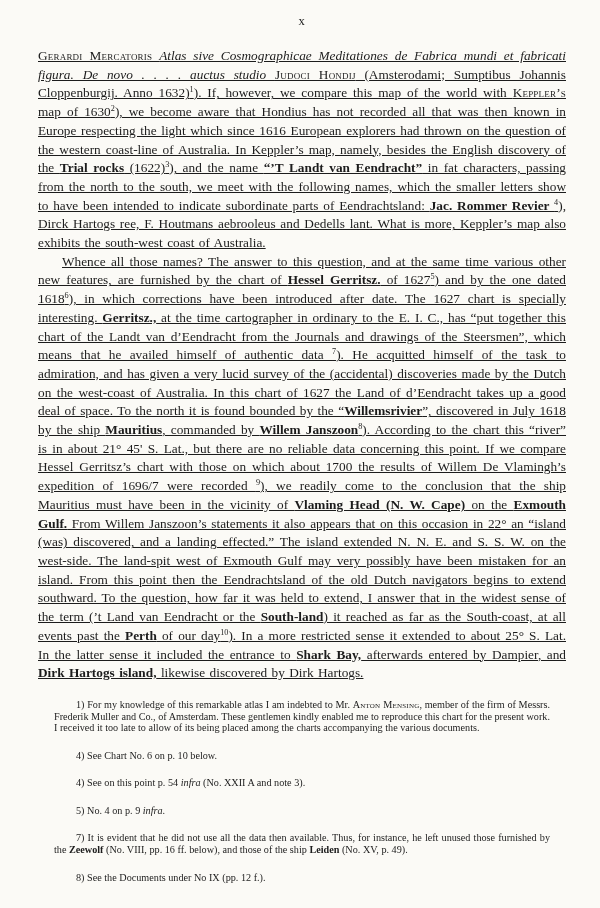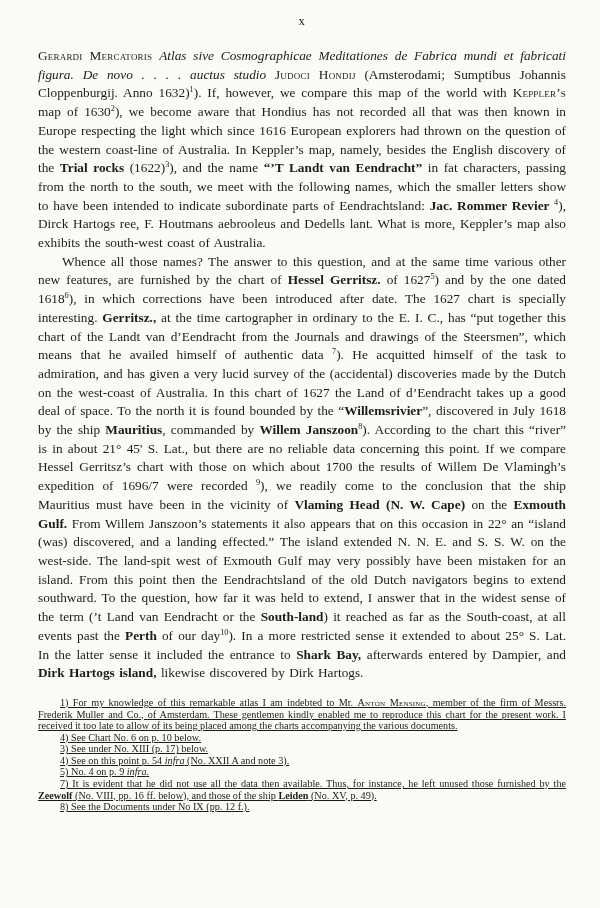--- a/index.html
+++ b/index.html
@@ -17,47 +17,46 @@
     font-size:12.5px;
     letter-spacing:1px;
     margin-bottom:18px;
   }
   .body-text {
     font-size:13.3px;
     line-height:18.7px;
     text-align:justify;
     word-spacing:0.08em;
   }
-  .para { margin:0; }
+  .para { margin:0;text-decoration:underline; }
   .para.indent { text-indent:24px; }
   .seg-sc { font-variant:small-caps; letter-spacing:0.2px; }
   .seg-i  { font-style:italic; }
   .seg-b  { font-weight:bold; }
   .seg-sup{ font-size:0.62em; vertical-align:0.55em; line-height:0; }
   .footnotes {
     margin-top:14px;
     font-size:10.2px;
     line-height:11.6px;
     text-align:justify;
   }
-  .footnote { text-indent:22px; margin:0;text-decoration:underline; }
+  .footnote { text-indent:22px; margin:16px; }
 </style>
 </head>
 <body>
 
 <div class="page">
   <div class="page-number">x</div>
 
   <div class="body-text">
     <p class="para"><span class="seg-sc">Gerardi Mercatoris </span><span class="seg-i">Atlas sive Cosmographicae Meditationes de Fabrica mundi et fabricati figura. De novo . . . . auctus studio </span><span class="seg-sc">Judoci Hondij</span><span class="seg-n"> (Amsterodami; Sumptibus Johannis Cloppenburgij. Anno 1632)</span><span class="seg-sup">1</span><span class="seg-n">). If, however, we compare this map of the world with </span><span class="seg-sc">Keppler’s</span><span class="seg-n"> map of 1630</span><span class="seg-sup">2</span><span class="seg-n">), we become aware that Hondius has not recorded all that was then known in Europe respecting the light which since 1616 European explorers had thrown on the question of the western coast-line of Australia. In Keppler’s map, namely, besides the English discovery of the </span><span class="seg-b">Trial rocks</span><span class="seg-n"> (1622)</span><span class="seg-sup">3</span><span class="seg-n">), and the name </span><span class="seg-b">“’T Landt van Eendracht”</span><span class="seg-n"> in fat characters, passing from the north to the south, we meet with the following names, which the smaller letters show to have been intended to indicate subordinate parts of Eendrachtsland: </span><span class="seg-b">Jac. Rommer Revier </span><span class="seg-sup">4</span><span class="seg-n">), Dirck Hartogs ree, F. Houtmans aebrooleus and Dedells lant. What is more, Keppler’s map also exhibits the south-west coast of Australia.</span></p>
     <p class="para indent"><span class="seg-n">Whence all those names? The answer to this question, and at the same time various other new features, are furnished by the chart of </span><span class="seg-b">Hessel Gerritsz.</span><span class="seg-n"> of 1627</span><span class="seg-sup">5</span><span class="seg-n">) and by the one dated 1618</span><span class="seg-sup">6</span><span class="seg-n">), in which corrections have been introduced after date. The 1627 chart is specially interesting. </span><span class="seg-b">Gerritsz.,</span><span class="seg-n"> at the time cartographer in ordinary to the E. I. C., has “put together this chart of the Landt van d’Eendracht from the Journals and drawings of the Steersmen”, which means that he availed himself of authentic data </span><span class="seg-sup">7</span><span class="seg-n">). He acquitted himself of the task to admiration, and has given a very lucid survey of the (accidental) discoveries made by the Dutch on the west-coast of Australia. In this chart of 1627 the Land of d’Eendracht takes up a good deal of space. To the north it is found bounded by the “</span><span class="seg-b">Willemsrivier</span><span class="seg-n">”, discovered in July 1618 by the ship </span><span class="seg-b">Mauritius</span><span class="seg-n">, commanded by </span><span class="seg-b">Willem Janszoon</span><span class="seg-sup">8</span><span class="seg-n">). According to the chart this “river” is in about 21° 45' S. Lat., but there are no reliable data concerning this point. If we compare Hessel Gerritsz’s chart with those on which about 1700 the results of Willem De Vlamingh’s expedition of 1696/7 were recorded </span><span class="seg-sup">9</span><span class="seg-n">), we readily come to the conclusion that the ship Mauritius must have been in the vicinity of </span><span class="seg-b">Vlaming Head (N. W. Cape)</span><span class="seg-n"> on the </span><span class="seg-b">Exmouth Gulf.</span><span class="seg-n"> From Willem Janszoon’s statements it also appears that on this occasion in 22° an “island (was) discovered, and a landing effected.” The island extended N. N. E. and S. S. W. on the west-side. The land-spit west of Exmouth Gulf may very possibly have been mistaken for an island. From this point then the Eendrachtsland of the old Dutch navigators begins to extend southward. To the question, how far it was held to extend, I answer that in the widest sense of the term (’t Land van Eendracht or the </span><span class="seg-b">South-land</span><span class="seg-n">) it reached as far as the South-coast, at all events past the </span><span class="seg-b">Perth</span><span class="seg-n"> of our day</span><span class="seg-sup">10</span><span class="seg-n">). In a more restricted sense it extended to about 25° S. Lat. In the latter sense it included the entrance to </span><span class="seg-b">Shark Bay,</span><span class="seg-n"> afterwards entered by Dampier, and </span><span class="seg-b">Dirk Hartogs island,</span><span class="seg-n"> likewise discovered by Dirk Hartogs.</span></p>
   </div>
 
   <div class="footnotes">
     <p class="footnote"><span class="seg-n">1) For my knowledge of this remarkable atlas I am indebted to Mr. </span><span class="seg-sc">Anton Mensing</span><span class="seg-n">, member of the firm of Messrs. Frederik Muller and Co., of Amsterdam. These gentlemen kindly enabled me to reproduce this chart for the present work. I received it too late to allow of its being placed among the charts accompanying the various documents.</span></p>
     <p class="footnote"><span class="seg-n">4) See Chart No. 6 on p. 10 below.</span></p>
-    <p class="footnote"><span class="seg-n">3) See under No. XIII (p. 17) below.</span></p>
     <p class="footnote"><span class="seg-n">4) See on this point p. 54 </span><span class="seg-i">infra</span><span class="seg-n"> (No. XXII A and note 3).</span></p>
     <p class="footnote"><span class="seg-n">5) No. 4 on p. 9 </span><span class="seg-i">infra</span><span class="seg-n">.</span></p>
     <p class="footnote"><span class="seg-n">7) It is evident that he did not use all the data then available. Thus, for instance, he left unused those furnished by the </span><span class="seg-b">Zeewolf</span><span class="seg-n"> (No. VIII, pp. 16 ff. below), and those of the ship </span><span class="seg-b">Leiden</span><span class="seg-n"> (No. XV, p. 49).</span></p>
     <p class="footnote"><span class="seg-n">8) See the Documents under No IX (pp. 12 f.).</span></p>
   </div>
 </div>
 
 </body></html>

